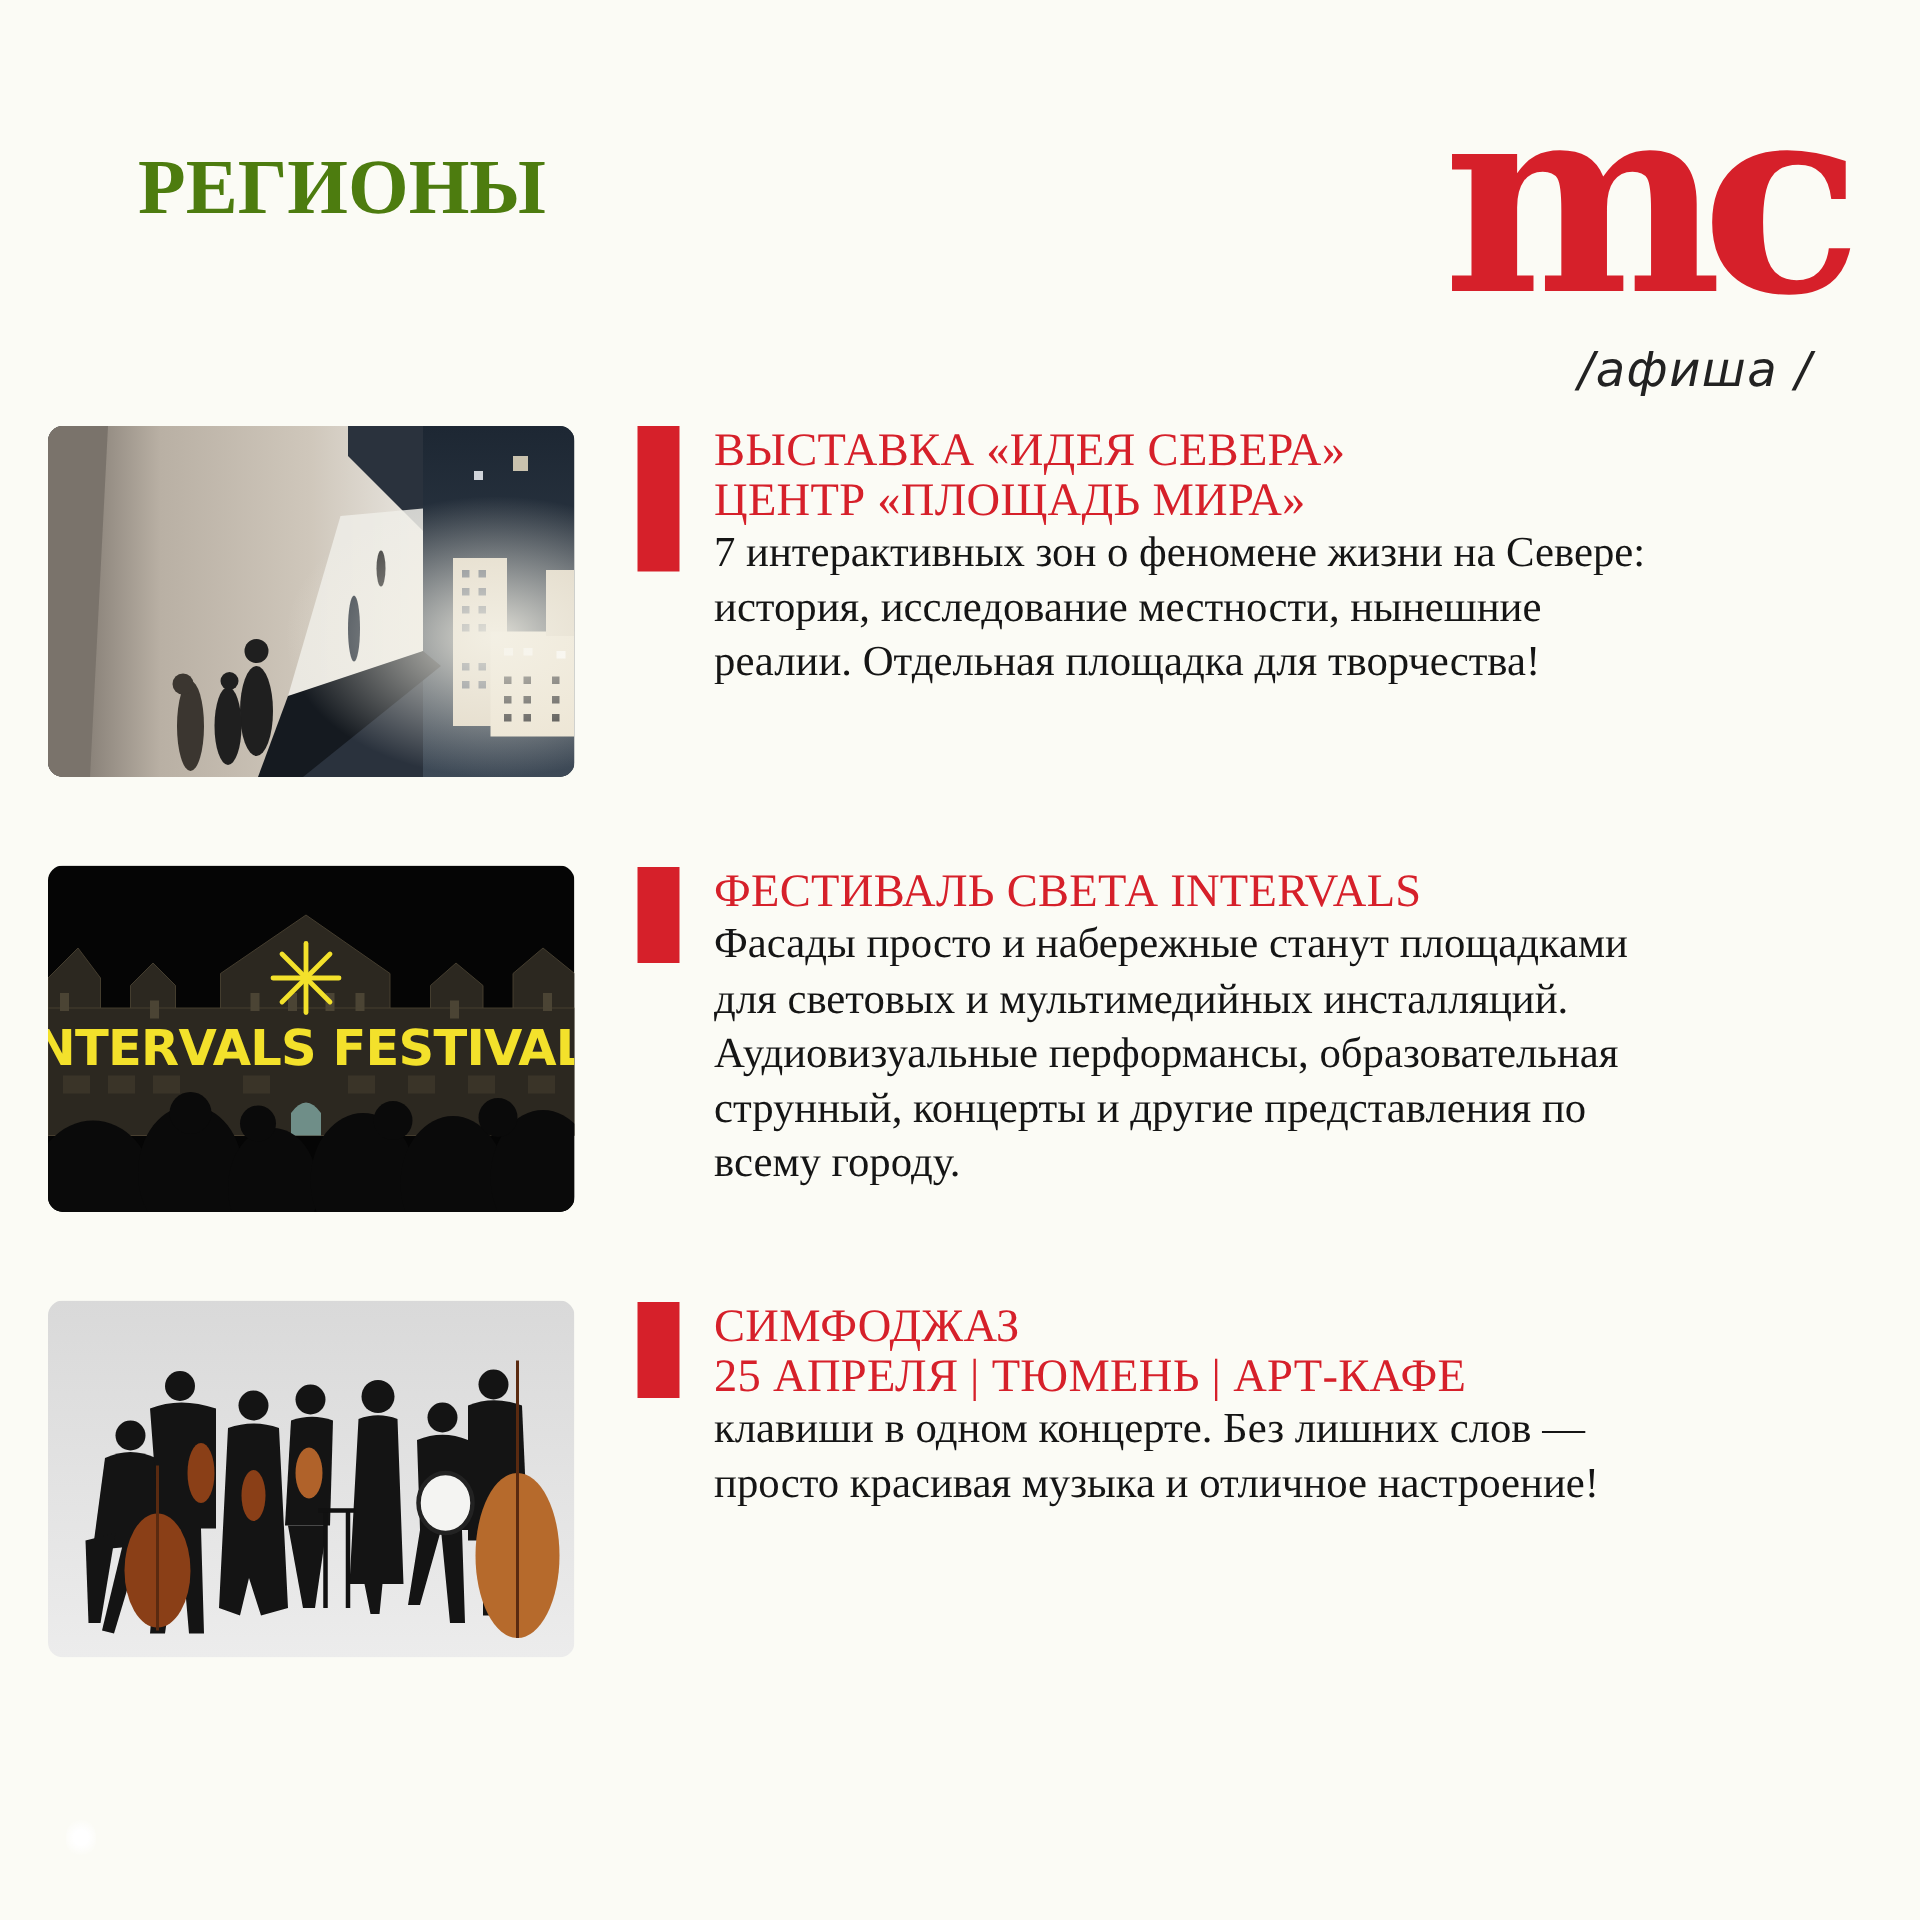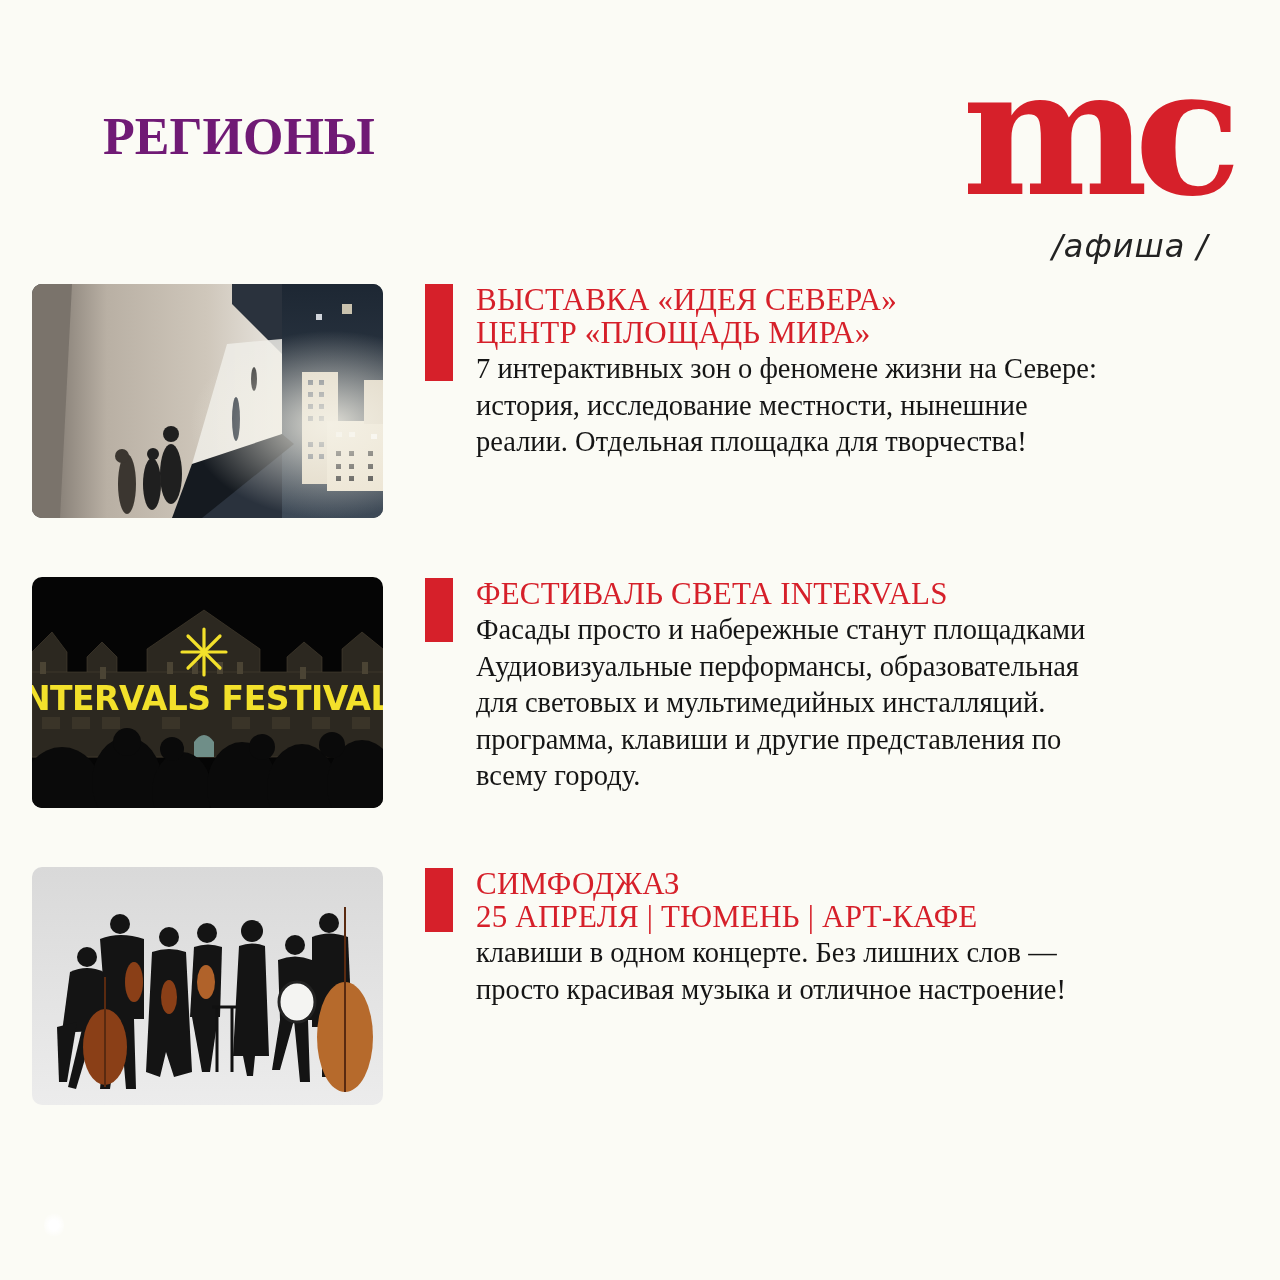--- a/index.html
+++ b/index.html
@@ -13,24 +13,24 @@
       position: relative;
       overflow: hidden;
       font-family: "Liberation Serif", "DejaVu Serif", serif;
     }
     .page-title {
       position: absolute;
       left: 92px;
       top: 96px;
       font-size: 52px;
       font-weight: bold;
-      color: #701a75;
+      color: #4d7c0f;
       letter-spacing: 0px;
       line-height: 60px;
-      margin: 11px;
+      margin: 0;
       text-align: center;
     }
     .logo {
       position: absolute;
       left: 962px;
       top: 58px;
       width: 250px;
       height: 150px;
       color: #d6202a;
       font-family: "DejaVu Serif", "Liberation Serif", serif;
@@ -263,23 +263,23 @@
       </g>
     </svg>
   </div>
   <div class="accent-bar" style="top:578px;height:64px;"></div>
   <div class="event-text" style="top:577px;">
     <h2 class="event-heading">
       <span class="line">ФЕСТИВАЛЬ СВЕТА INTERVALS</span>
     </h2>
     <p class="event-desc">
       <span class="line">Фасады просто и набережные станут площадками</span>
+      <span class="line">для световых и мультимедийных инсталляций.</span>
       <span class="line">Аудиовизуальные перформансы, образовательная</span>
-      <span class="line">для световых и мультимедийных инсталляций.</span>
-      <span class="line">программа, клавиши и другие представления по</span>
+      <span class="line">струнный, концерты и другие представления по</span>
       <span class="line">всему городу.</span>
     </p>
   </div>
 </section>
 
 <section class="event">
   <div class="event-image" style="top:867px;height:238px;" aria-label="Музыканты ансамбля с инструментами на светлом фоне">
     <svg viewBox="0 0 351 238" preserveAspectRatio="none">
       <defs>
         <linearGradient id="bg3" x1="0" y1="0" x2="0" y2="1">

